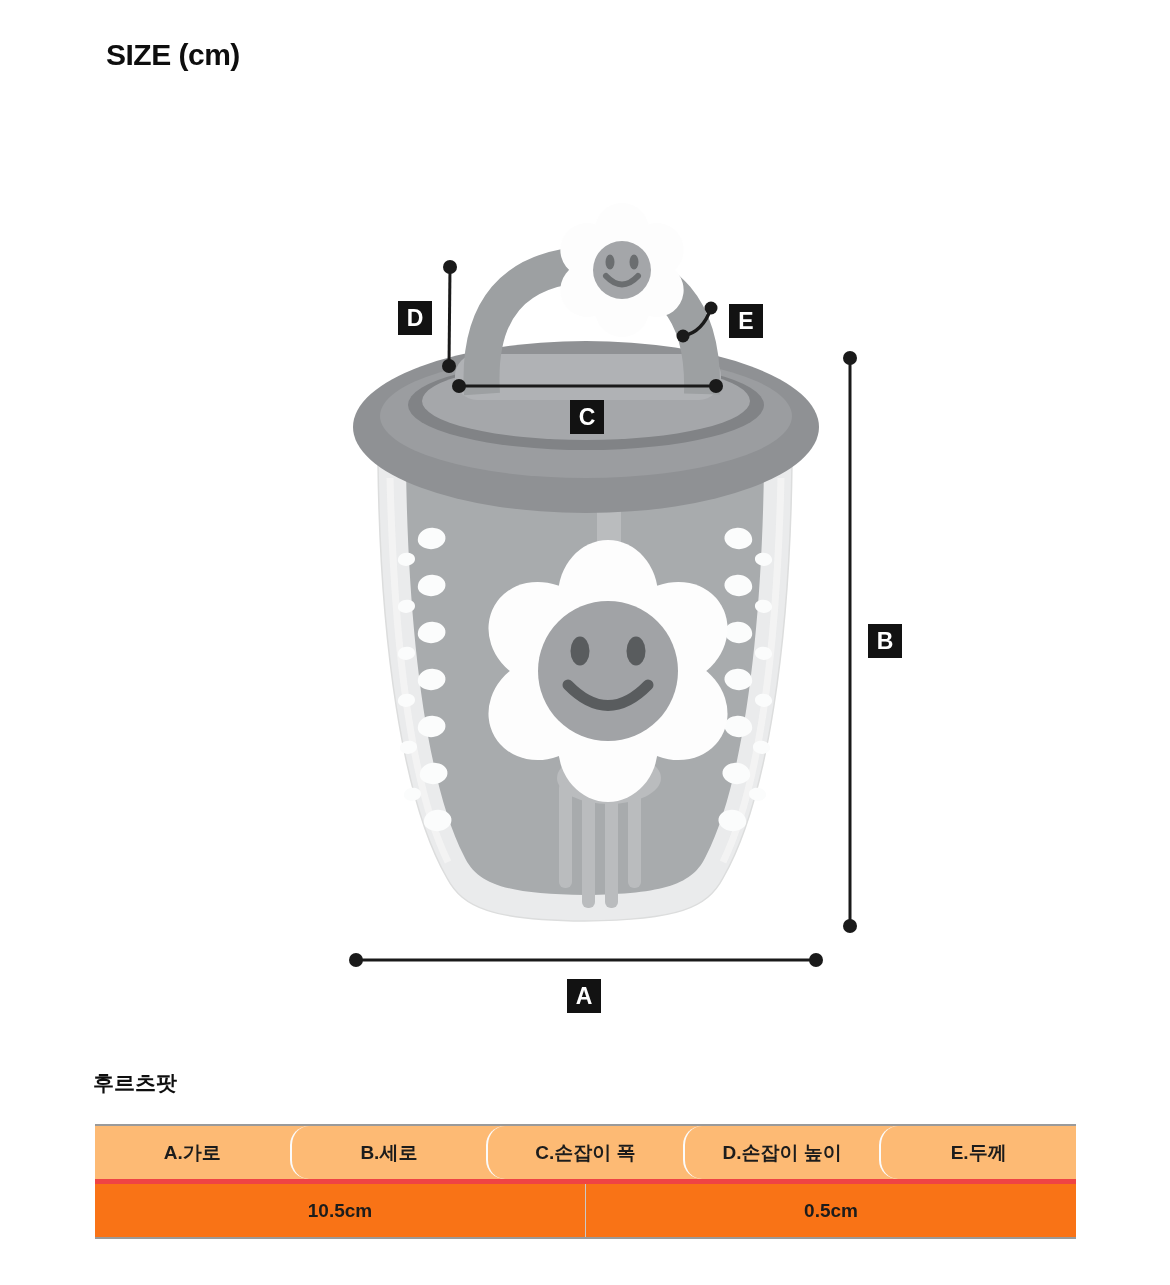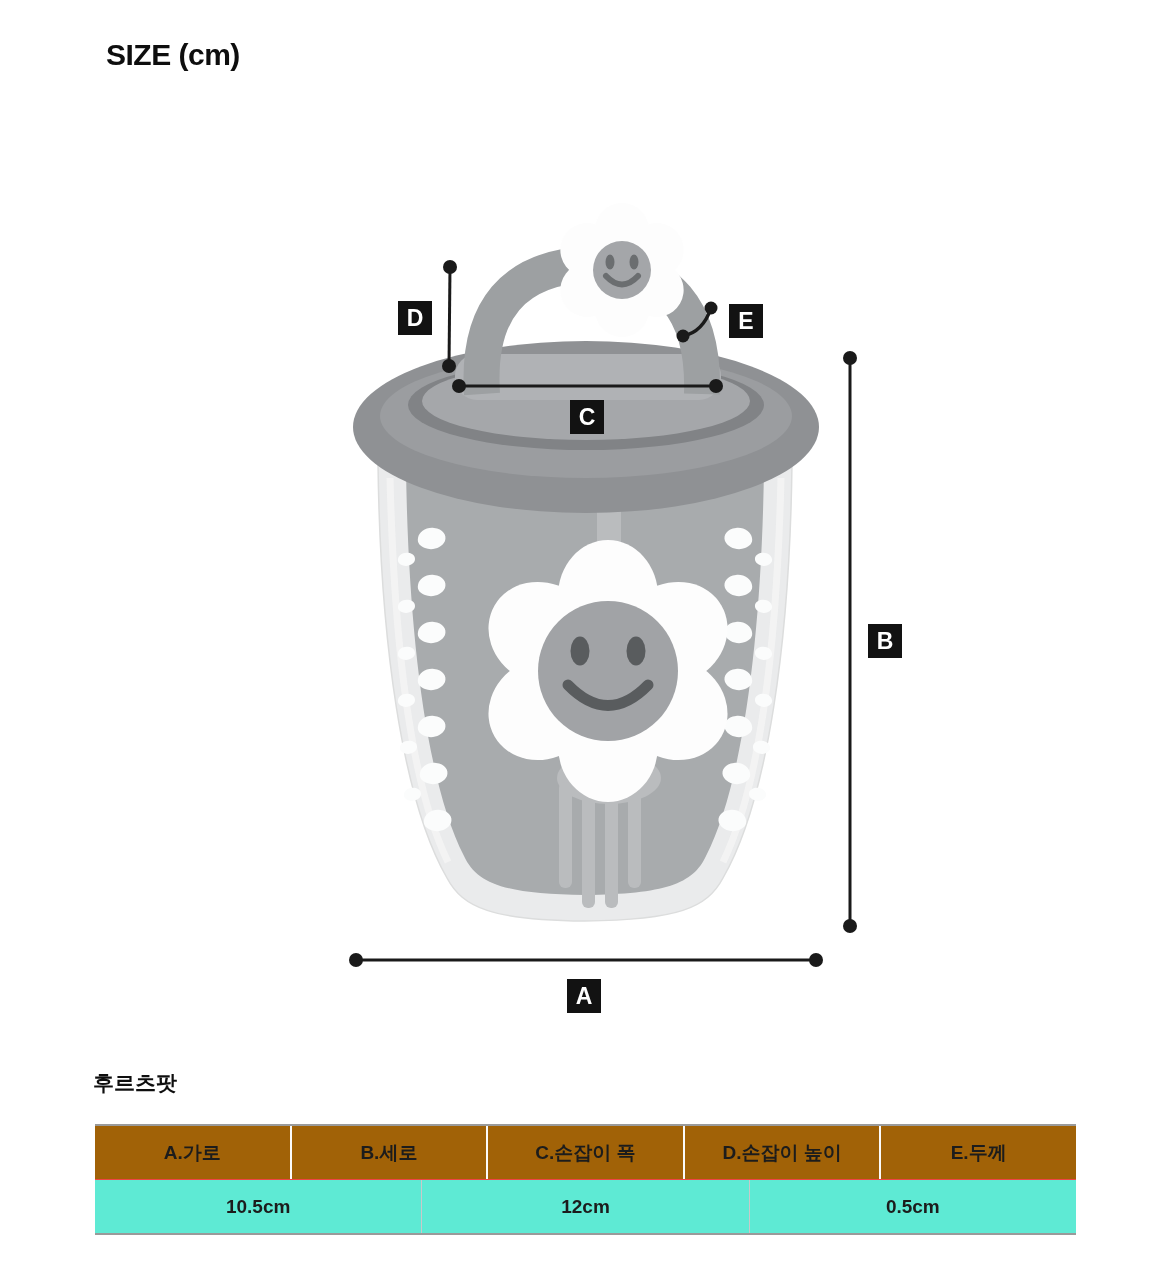--- a/index.html
+++ b/index.html
@@ -24,27 +24,27 @@
   .dim-label-e{left:729px;top:304px;}
   .product-caption{
     position:absolute;left:93px;top:1061px;
     font-size:21px;font-weight:700;color:#0e0e0e;margin-top:8px;
   }
   .size-table{
     position:absolute;left:95px;top:1124px;width:981px;
     border-top:2px solid #9a9a9a;border-bottom:2px solid #9a9a9a;
   }
   .size-table .row{display:flex;height:53px;}
-  .size-table .row.header{background:#a16207;border-bottom:1px solid #ef4444;}
-  .size-table .row.values{background:#5eead4;}
+  .size-table .row.header{background:#fdba74;border-bottom:5px solid #ef4444;}
+  .size-table .row.values{background:#f97316;}
   .size-table .cell{
     flex:1 1 0;display:flex;align-items:center;justify-content:center;
     font-size:19px;font-weight:700;color:#1c1c1c;
   }
-  .size-table .row.header .cell + .cell{border-left:2px solid #fbfbfb;}
+  .size-table .row.header .cell + .cell{border-left:2px solid #fbfbfb;border-radius:19px;}
   .size-table .row.values .cell + .cell{border-left:1px solid #c9c9c9;}
 </style>
 </head>
 <body>
 
 <div>
 
   <div class="page-title">SIZE (cm)</div>
 
   <svg class="diagram-svg" viewBox="0 0 1170 1285" aria-hidden="true">
@@ -178,18 +178,17 @@
   <div class="size-table">
     <div class="row header">
       <div class="cell">A.가로</div>
       <div class="cell">B.세로</div>
       <div class="cell">C.손잡이 폭</div>
       <div class="cell">D.손잡이 높이</div>
       <div class="cell">E.두께</div>
     </div>
     <div class="row values">
       <div class="cell">10.5cm</div>
-      <div class="cell">12cm</div>
       <div class="cell">0.5cm</div>
     </div>
   </div>
 
 </div>
 
 </body></html>

